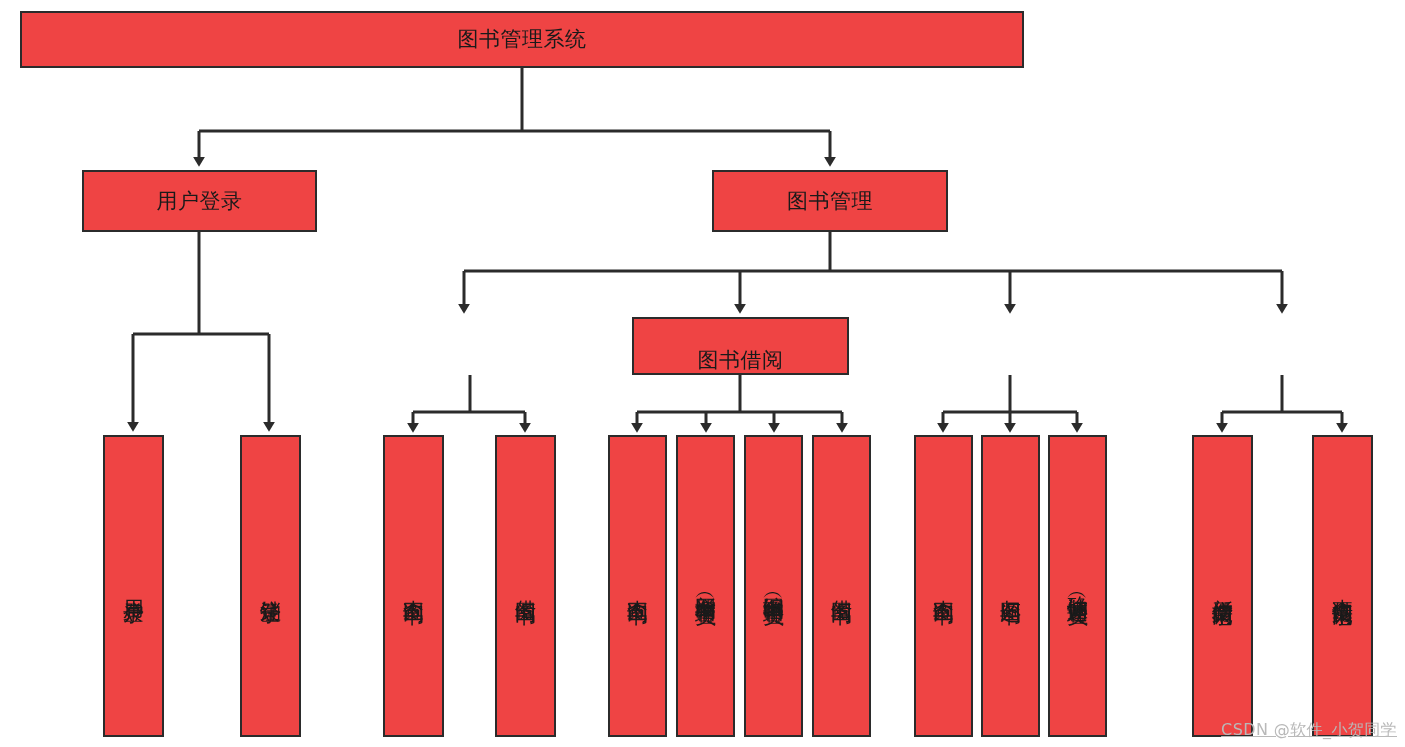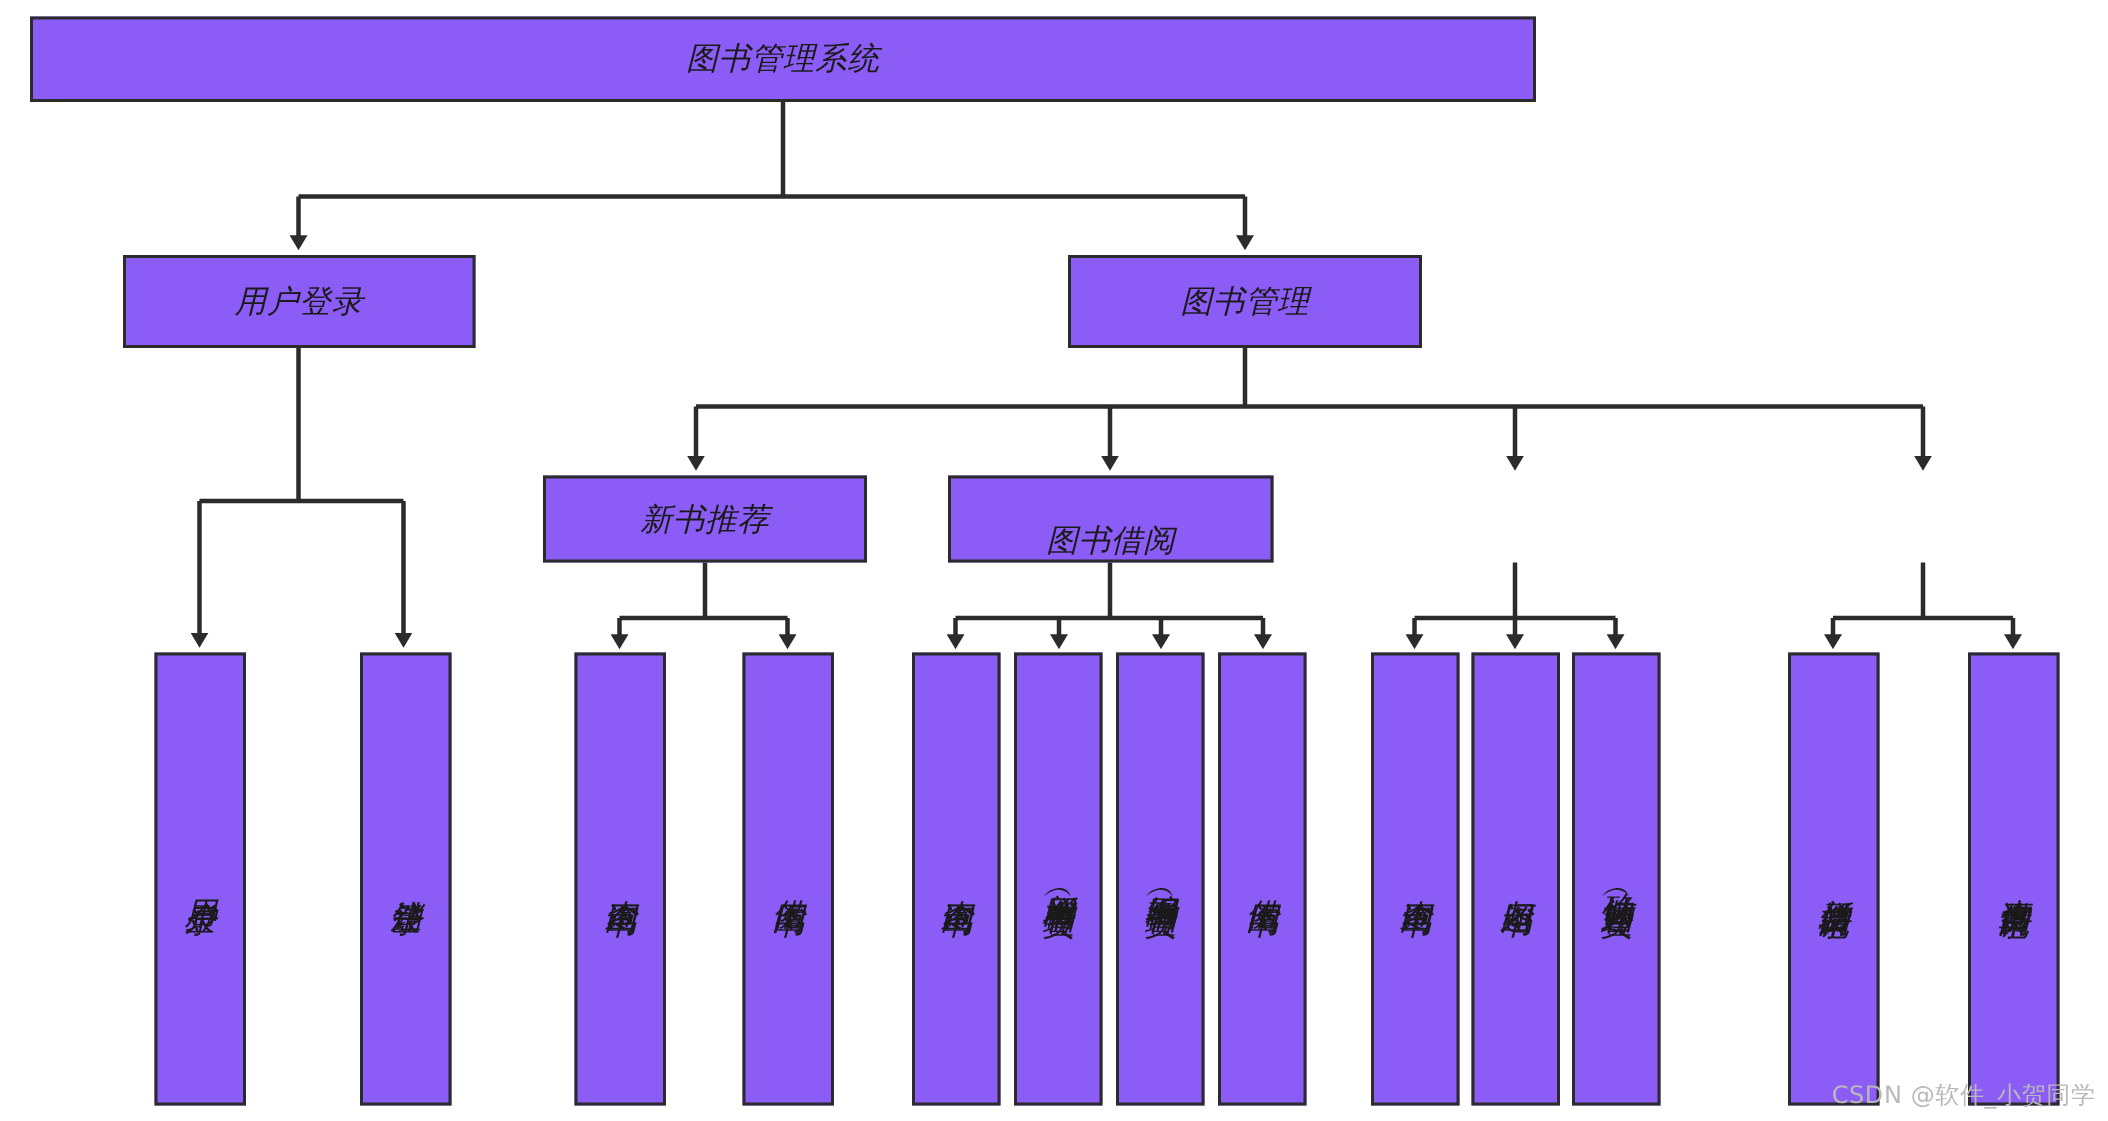--- a/index.html
+++ b/index.html
@@ -21,27 +21,26 @@
   #svg-layer {
     position: absolute;
     left: 0;
     top: 0;
     width: 1405px;
     height: 747px;
   }
   .node {
     position: absolute;
     box-sizing: border-box;
-    background: #8b5cf6;
+    background: #ef4444;
     border: 2.5px solid #2b2b2b;
     display: flex;
     align-items: center;
     justify-content: center;
     color: #1a1a1a;
-    font-style: italic;
   }
   .node-label {
     display: block;
     text-align: center;
     line-height: 1.18;
     white-space: nowrap;
   }
   
   .node.horiz .node-label {
     font-size: 21px;
@@ -62,20 +61,21 @@
   }
   #watermark {
     position: absolute;
     right: 8px;
     bottom: 6px;
     font-size: 16px;
     color: #b9b9b9;
     letter-spacing: 0.4px;
     white-space: nowrap;
     pointer-events: none;
+    text-decoration: underline;
   }
 </style>
 </head>
 <body>
 
 <div id="canvas">
 
   <svg id="svg-layer" viewBox="0 0 1405 747" xmlns="http://www.w3.org/2000/svg">
     <defs>
       <marker id="arrow" markerWidth="10" markerHeight="12" refX="1.2" refY="6" orient="auto" markerUnits="userSpaceOnUse">
@@ -131,23 +131,20 @@
   </div>
 
   <div class="node horiz" style="left:82px; top:170px; width:235px; height:62px;">
     <span class="node-label">用户登录</span>
   </div>
 
   <div class="node horiz" style="left:712px; top:170px; width:236px; height:62px;">
     <span class="node-label">图书管理</span>
   </div>
 
-  <div class="node horiz" style="left:362px; top:317px; width:216px; height:58px;">
-    <span class="node-label">新书推荐</span>
-  </div>
 
   <div class="node horiz" style="left:632px; top:317px; width:217px; height:58px;align-items:flex-end;">
     <span class="node-label">图书借阅</span>
   </div>
 
 
 
   <div class="node vert" style="left:103px; top:435px; width:61px; height:302px;">
     <span class="node-label">用户登录</span>
   </div>

